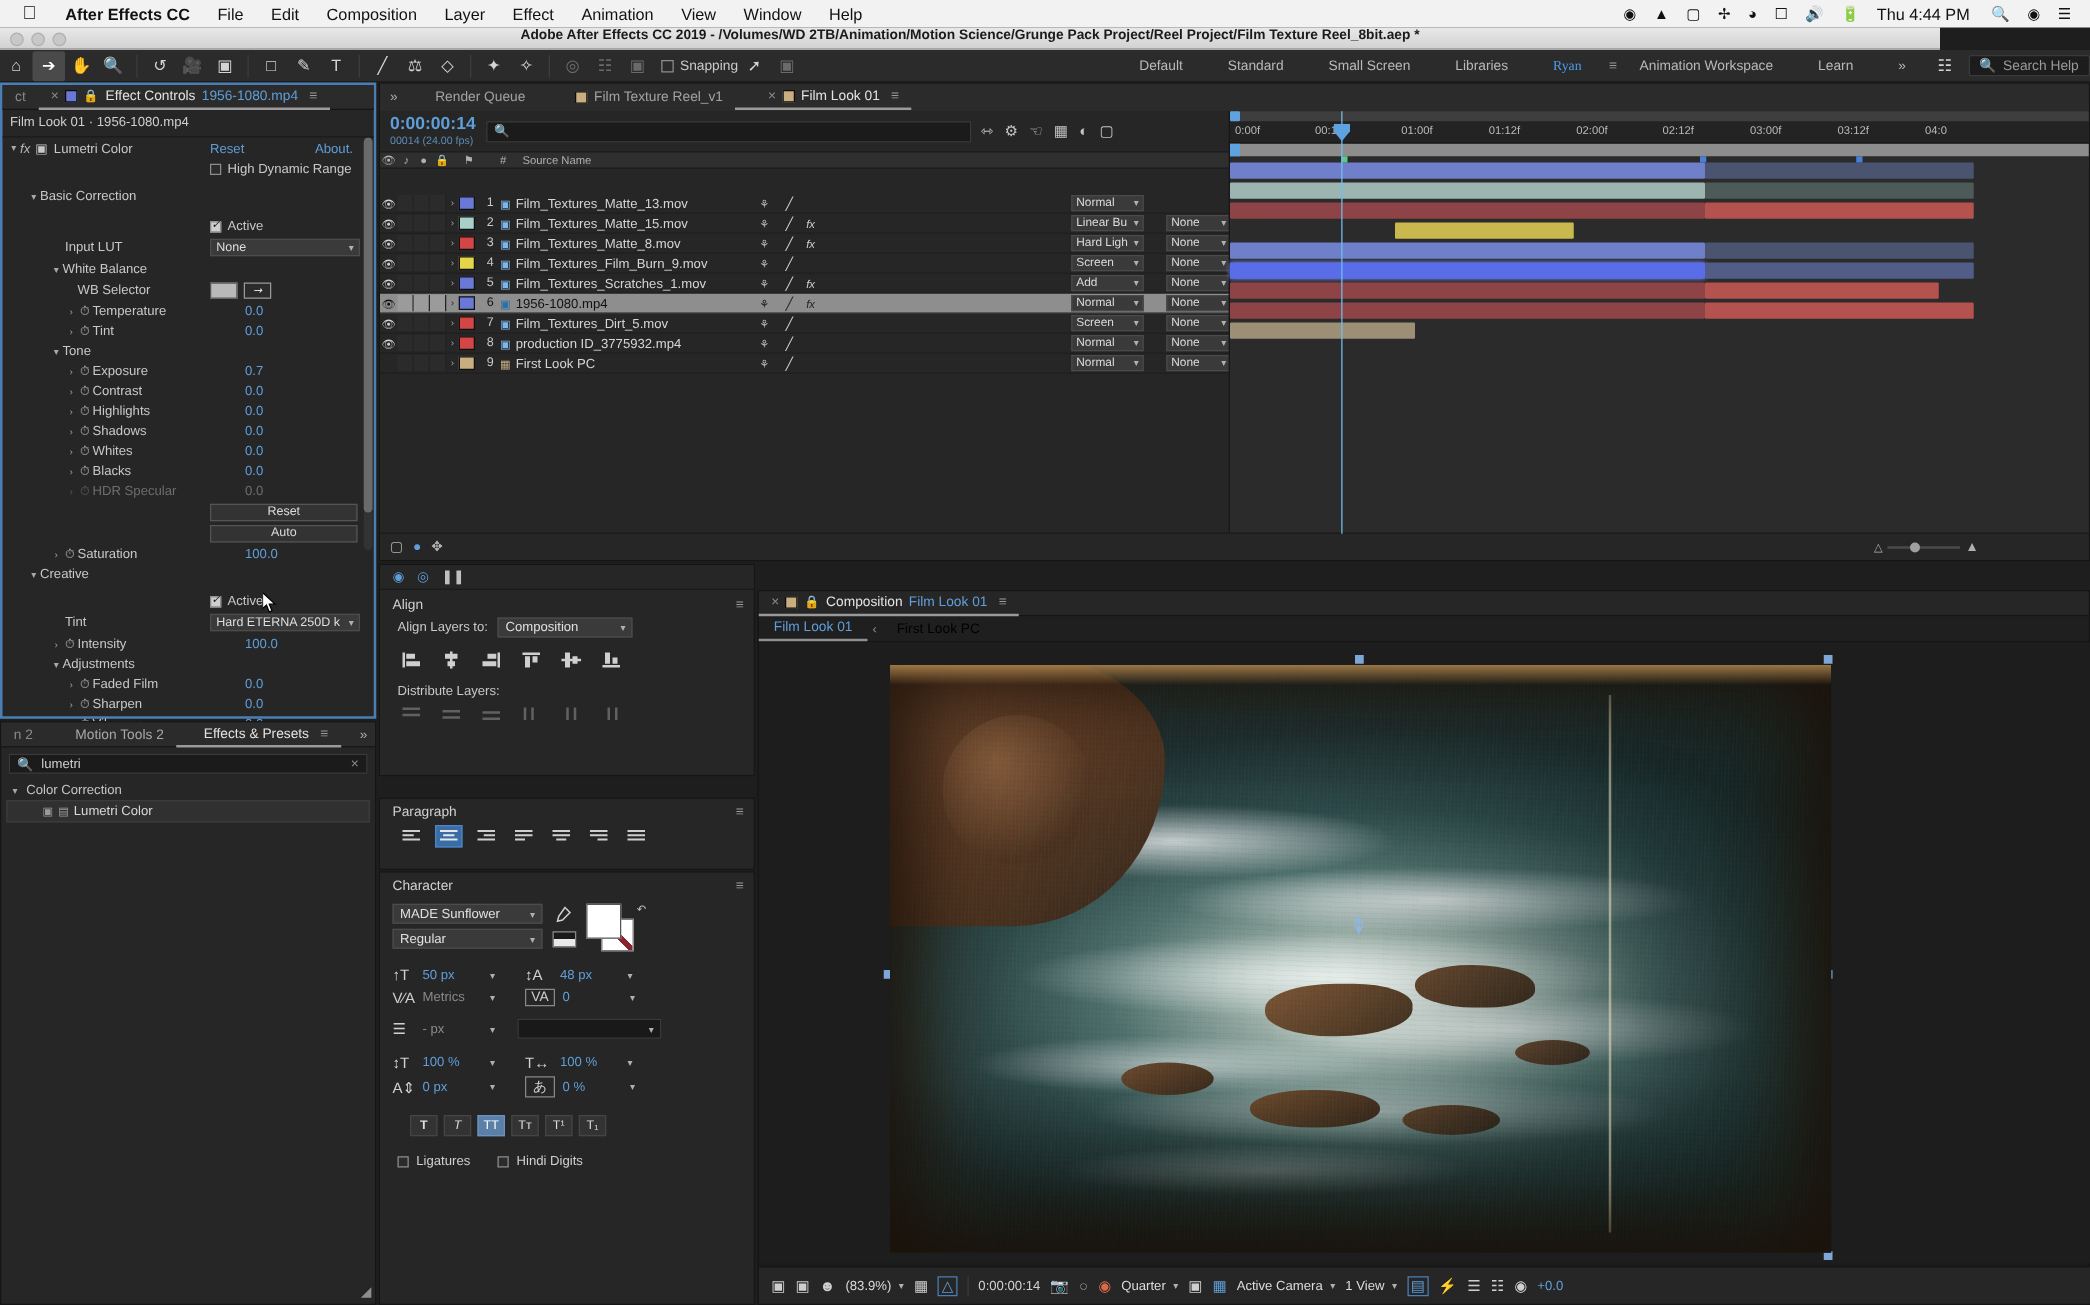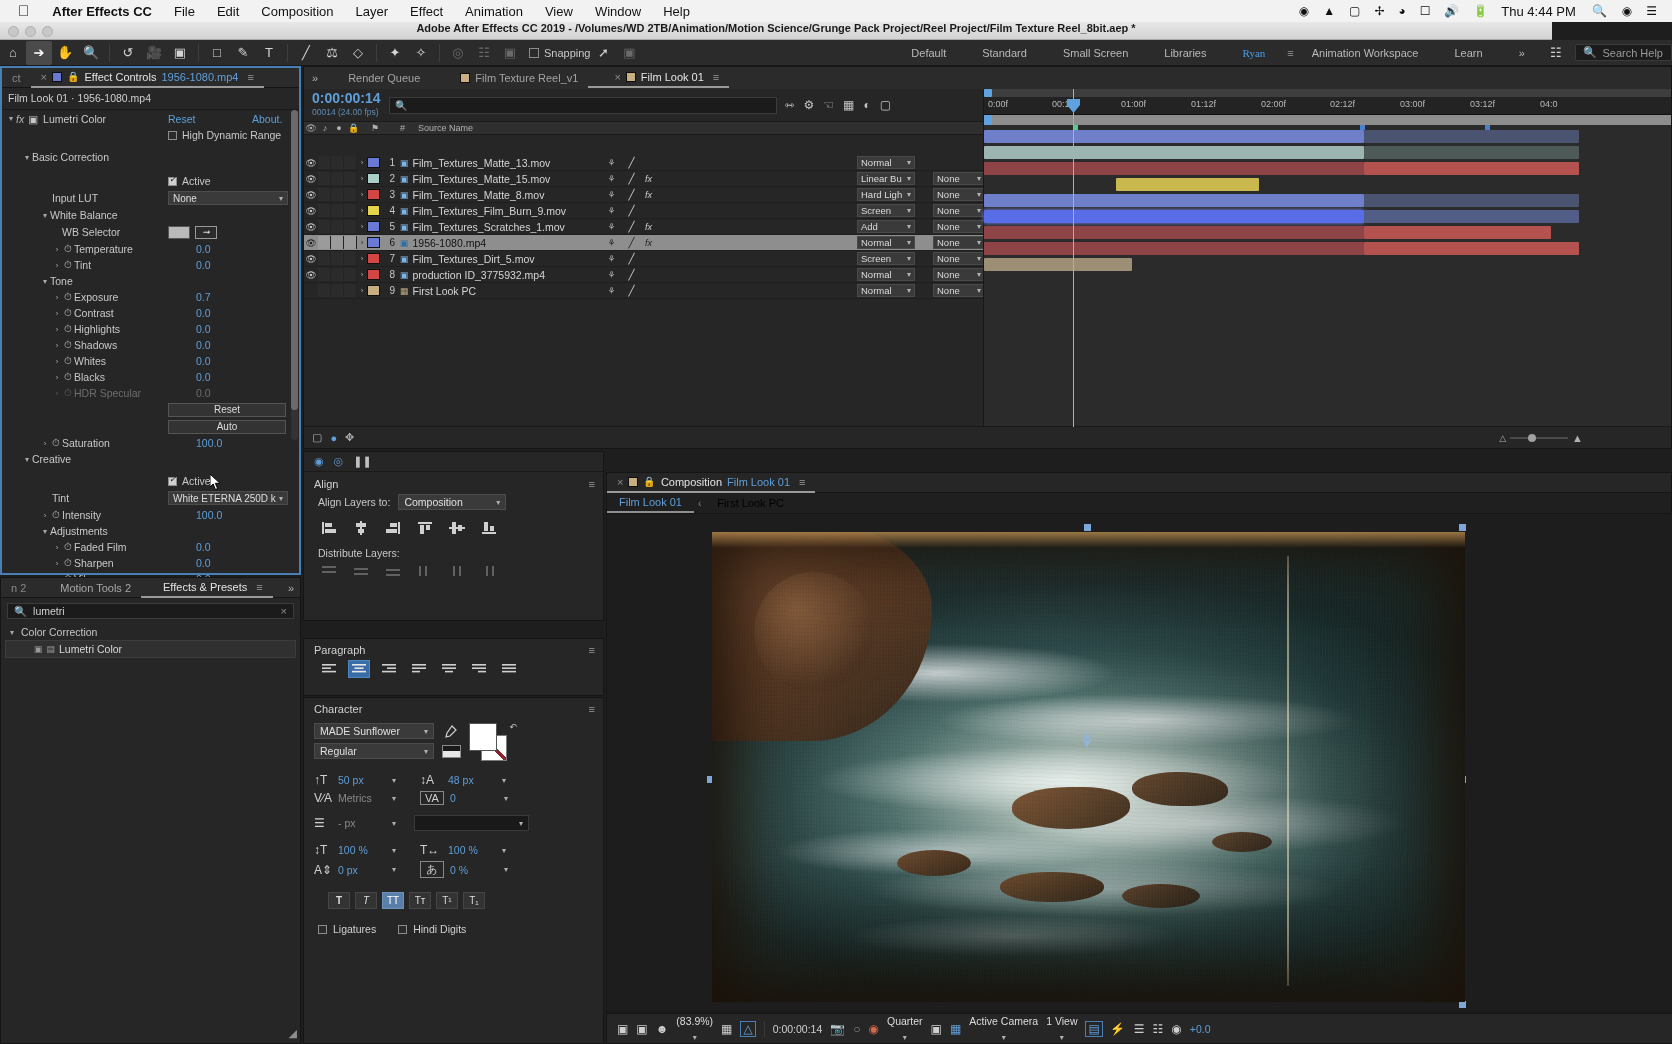--- a/index.html
+++ b/index.html
@@ -159,21 +159,21 @@
   #compPanel { left:606px; top:472px; width:1066px; height:572px; background:#1a1a1a;}
   .comp-tabs2 { height:20px; background:#262626; display:flex; align-items:center;
     font-size:11px; color:#b5b5b5; border-bottom:1px solid #151515;}
   .ctab { padding:0 12px; height:20px; display:flex; align-items:center; font-size:11px;}
   .ctab.active { color:#e6e6e6; border-bottom:2px solid #8f8f8f;}
   .viewer { position:absolute; left:0; top:41px; width:1066px; height:497px;
     background:#1d1d1d; }
   .compbot { position:absolute; left:0; bottom:0; width:1066px; height:30px;
     background:#262626; border-top:1px solid #151515; display:flex; align-items:center;
     gap:8px; padding:0 10px; font-size:10.5px; color:#d0d0d0;}
-  .cbdd { display:flex; align-items:center; gap:6px; font-size:10.5px; color:#dcdcdc;flex-direction:column;}
+  .cbdd { display:flex; align-items:center; gap:6px; font-size:10.5px; color:#dcdcdc;}
   .handle { position:absolute; width:7px; height:7px; background:#7ea6d6; }
   svg { display:block; }
 </style>
 </head>
 <body>
 
 <div id="app">
 
 <div class="macbar">
   <span class="apple"></span>
@@ -411,21 +411,21 @@
     <div class="ec-row">
       <span style="position:absolute;left:166px;display:flex;align-items:center;gap:5px">
         <i class="cbx on"></i>
         <span>Active</span>
       </span>
     </div>
 
     <div class="ec-row" style="height:18px">
       <span style="margin-left:46px">Tint</span>
       <span class="dd" style="position:absolute;left:166px;width:120px">
-        <span>White ETERNA 250D k</span>
+        <span>Hard ETERNA 250D k</span>
         <span class="caret">▾</span>
       </span>
     </div>
 
     <div class="ec-row">
       <span class="arrow" style="margin-left:34px">›</span>
       <span class="stopw">⏱</span>
       <span>Intensity</span>
       <span class="ec-val">100.0</span>
     </div>

